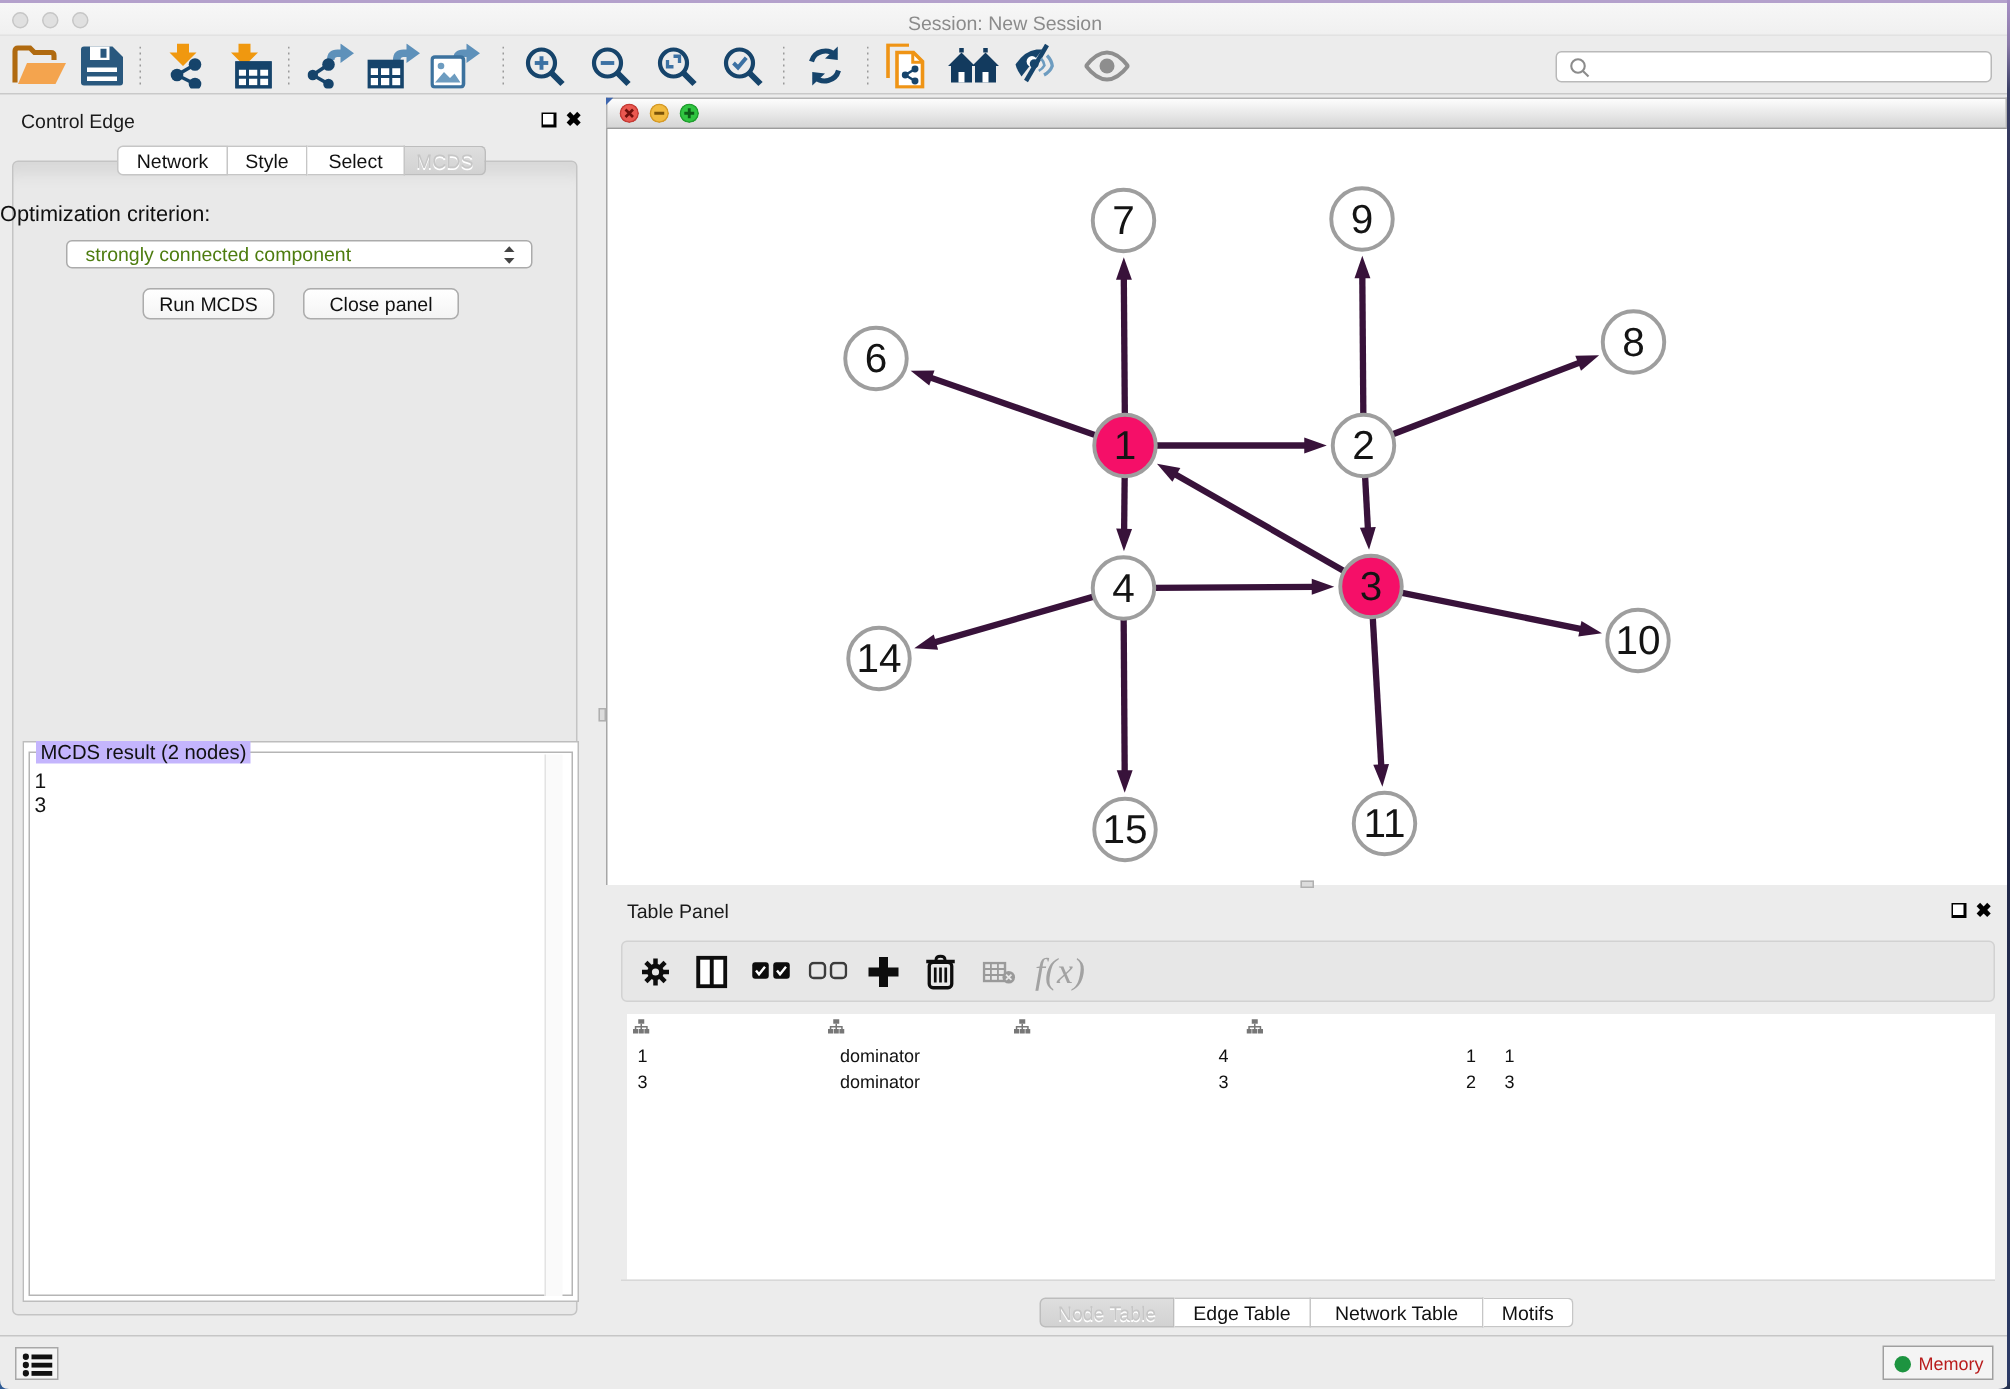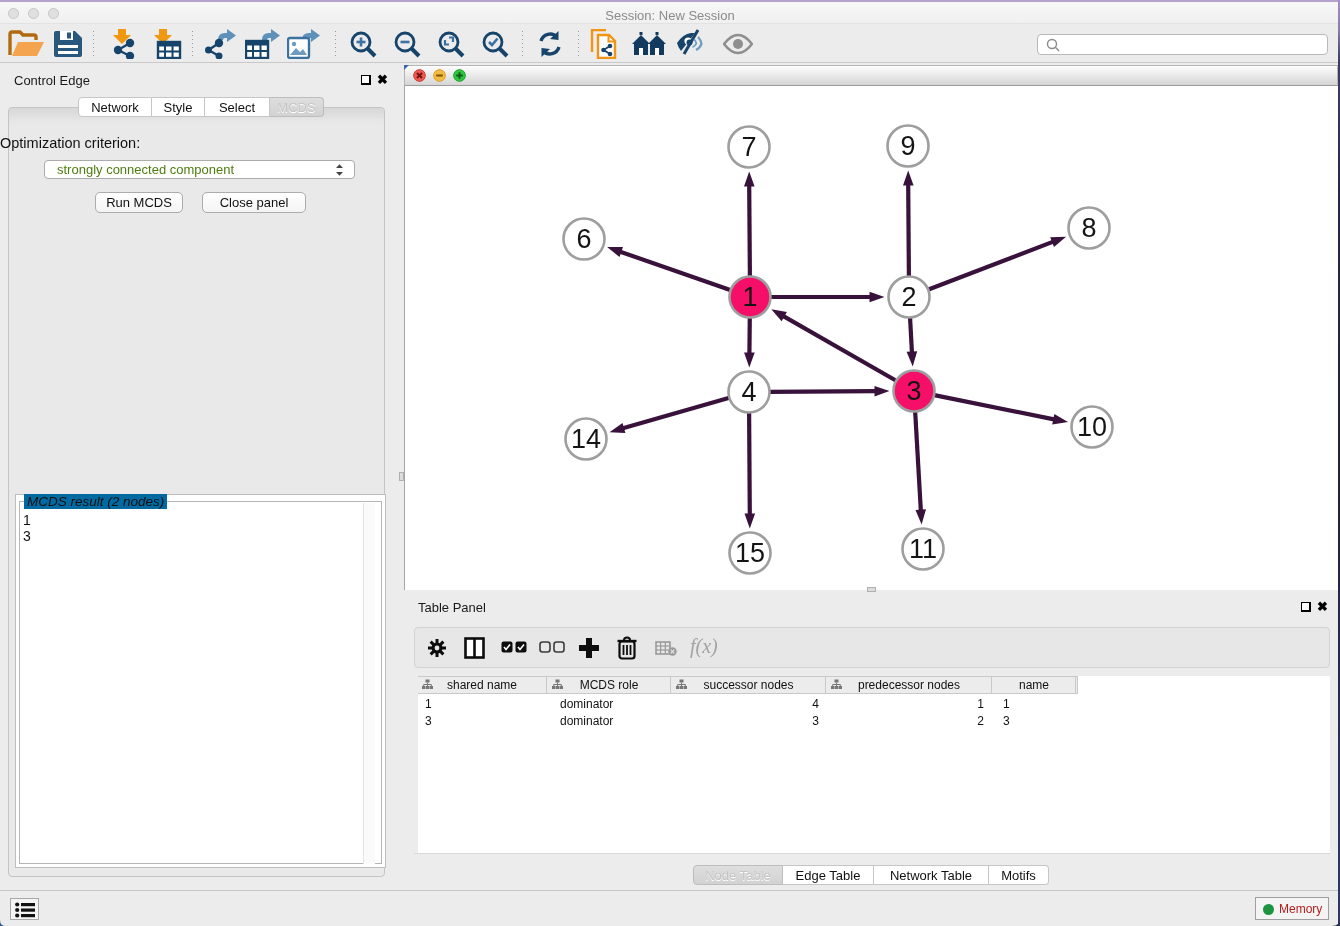--- a/index.html
+++ b/index.html
@@ -25,21 +25,21 @@
 .tabbar { position:absolute; display:flex; height:20px; font-size:13px; }
 .tab { background:#fff; border:1px solid #c6c6c6; border-left:none; color:#111; text-align:center; line-height:19px; white-space:nowrap; overflow:hidden; }
 .tab.first { border-left:1px solid #c6c6c6; border-radius:4px 0 0 4px; }
 .tab.last { border-radius:0 4px 4px 0; }
 .tab.sel { background:linear-gradient(#dedede,#d2d2d2); color:#c6c6c6; text-shadow:0 1px 0 #ffffff; border-color:#bdbdbd; }
 #optlabel { left:0px; top:135px; width:391px; text-align:left; font-size:14.5px; color:#111; }
 #dropdown { left:44px; top:160px; width:311px; height:19px; background:#fff; border:1px solid #ababab; border-radius:4px; font-size:13px; color:#4d7c0f; line-height:17px; padding-left:12px; }
 .btn { position:absolute; height:21px; background:linear-gradient(#ffffff,#f4f4f4); border:1px solid #acacac; border-radius:5px; font-size:13px; color:#111; text-align:center; line-height:19px; }
 #resultbox { left:15px; top:494px; width:371px; height:374px; background:#fff; border:1px solid #bdbdbd; }
 #fieldset { position:absolute; left:3px; top:6px; width:363px; height:363px; border:1px solid #b5b5b5; }
-#fieldlabel { position:absolute; left:4px; top:-8px; background:#0369a1; padding:0 3px; font-size:13.5px; color:#111;font-style:italic; }
+#fieldlabel { position:absolute; left:4px; top:-8px; background:#c4b5fd; padding:0 3px; font-size:13.5px; color:#111; }
 #scrollstrip { position:absolute; right:10px; top:8px; width:12px; height:361px; background:#fafafa; border-left:1px solid #e3e3e3; }
 #resitems { position:absolute; left:7px; top:17px; font-size:14px; line-height:16px; color:#111; }
 
 
 #vsplit-handle { left:399px; top:472px; width:5px; height:9px; background:#dcdcdc; border:1px solid #b0b0b0; }
 #hsplit-handle { left:867px; top:587px; width:9px; height:5px; background:#dcdcdc; border:1px solid #b0b0b0; }
 
 
 #netframe { left:404px; top:64px; width:934px; height:526px; }
 #nettitle { position:absolute; left:0; top:1px; width:934px; height:21px; background:linear-gradient(#fdfdfd,#d5d5d5); border:1px solid #b5b5b5; border-bottom:1px solid #9c9c9c; }
@@ -386,30 +386,23 @@
 <g stroke="#9a9a9a" stroke-width="1.2">
         <line x1="1" y1="5" x2="15" y2="5"></line>
         <line x1="1" y1="9" x2="15" y2="9"></line>
         <line x1="5.6" y1="1" x2="5.6" y2="13"></line>
         <line x1="10.3" y1="1" x2="10.3" y2="13"></line>
       </g>
 <circle cx="17.5" cy="10.5" r="4.2" fill="#9a9a9a"></circle>
 <path d="M15.7 8.7 L19.3 12.3 M19.3 8.7 L15.7 12.3" stroke="#e7e7e7" stroke-width="1.2"></path>
 </svg>
 
-<div class="abs" style="left:275px;top:7px;font-family:'Liberation Serif',serif;font-style:italic;font-size:20px;color:#a2a2a2;">f(x)</div>
+<div class="abs" style="left:275px;top:7px;font-family:'Liberation Serif',serif;font-style:italic;font-size:24px;color:#a2a2a2;">f(x)</div>
 </div>
 <div class="abs" id="tp-table">
-  <div id="tp-head">
-    <div class="th" style="left:0; width:129px;">shared name</div>
-    <div class="th" style="left:130px; width:123px;">MCDS role</div>
-    <div class="th" style="left:254px; width:154px;">successor nodes</div>
-    <div class="th" style="left:409px; width:165px;">predecessor nodes</div>
-    <div class="th" style="left:575px; width:83px;">name</div>
-  </div>
   <svg class="hicon" style="left:4px;" viewBox="0 0 11 11">
       <g fill="#777">
         <rect x="3.5" y="0.5" width="4" height="3"></rect>
         <rect x="0" y="7" width="3.4" height="3"></rect>
         <rect x="3.8" y="7" width="3.4" height="3"></rect>
         <rect x="7.6" y="7" width="3.4" height="3"></rect>
       </g>
       <g stroke="#777" stroke-width="1">
         <path d="M5.5 3.5 L5.5 5.5 M1.7 7 L1.7 5.5 L9.3 5.5 L9.3 7 M5.5 5.5 L5.5 7" fill="none"></path>
       </g>

